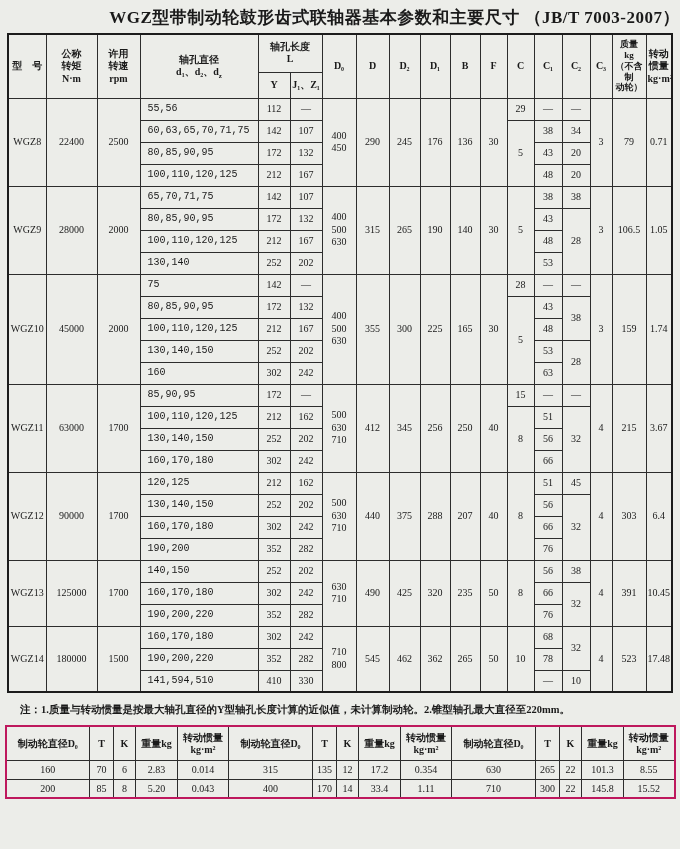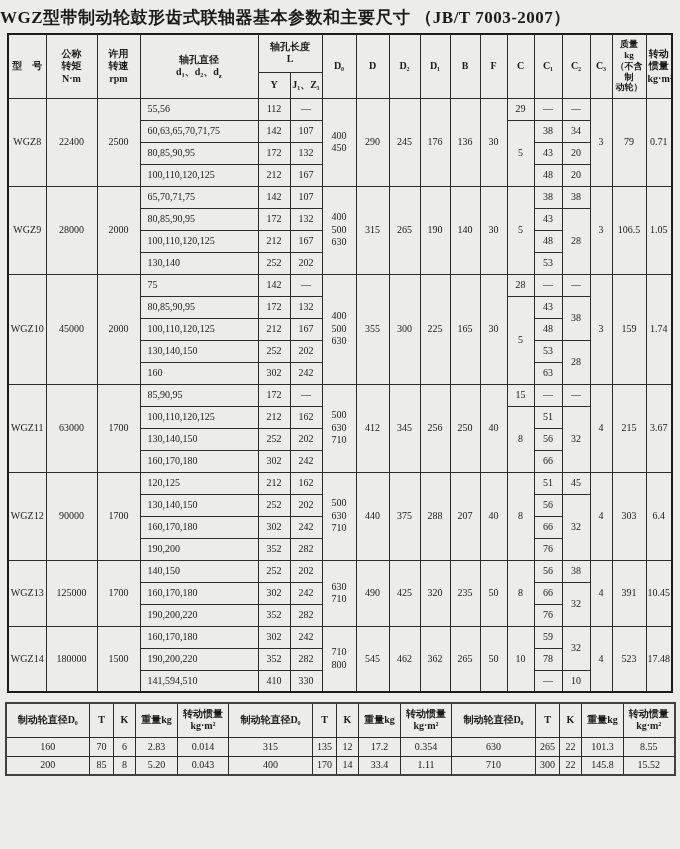--- a/index.html
+++ b/index.html
@@ -5,42 +5,42 @@
   * { box-sizing: border-box; }
   html,body { margin:0; padding:0; }
   body {
     width:680px; height:849px;
     background:#ecede9;
     font-family:"Liberation Serif","DejaVu Serif",serif;
     color:#1a1a1a;
     overflow:hidden;
   }
   .title {
-    font-size:17px; font-weight:bold; text-align:left;
+    font-size:17px; font-weight:bold; text-align:right;
     padding:6px 0 4px 0; letter-spacing:.5px;
   }
   table { border-collapse:collapse; table-layout:fixed; margin:0 auto; }
   .main-table { width:664px; border:2px solid #1c1c1c; }
   .main-table th, .main-table td {
     border:1px solid #2d2d2d; text-align:center;
     font-size:10px; line-height:1.25; padding:0 1px; overflow:hidden;
   }
   .main-table thead th { font-weight:bold; font-size:10px; }
   .main-table thead tr.h1 { height:38px; }
   .main-table thead tr.h2 { height:26px; }
   .main-table tbody tr { height:22px; }
-  .main-table td.bore { text-align:left; padding-left:7px; }
+  .main-table td.bore { text-align:left; padding-left:7px;font-family:Liberation Mono, monospace; }
   .main-table th.small { font-size:9px; line-height:1.2; }
   sub { font-size:7px; line-height:0; }
   .notes {
     font-weight:bold; font-size:10.5px; line-height:1.55;
     margin:9px 8px 7px 20px; white-space:nowrap;
   }
   .notes .l2 { margin-left:34px; }
-  .brake-table { width:543px; border:2px solid #404040; }
+  .brake-table { width:543px; border:2px solid #be185d; }
   .brake-table th, .brake-table td {
     border:1px solid #2d2d2d; text-align:center;
     font-size:10px; line-height:1.2; padding:0 1px; overflow:hidden;
   }
   .brake-table thead tr { height:34px; }
   .brake-table tbody tr { height:19px; }
 </style>
 </head>
 <body style="background: rgb(236, 237, 233);">
 
@@ -340,21 +340,21 @@
         <td class="bore">160,170,180</td>
         <td>302</td>
         <td>242</td>
         <td rowspan="3">710<br>800</td>
         <td rowspan="3">545</td>
         <td rowspan="3">462</td>
         <td rowspan="3">362</td>
         <td rowspan="3">265</td>
         <td rowspan="3">50</td>
         <td rowspan="3">10</td>
-        <td>59</td>
+        <td>68</td>
         <td rowspan="2">32</td>
         <td rowspan="3">4</td>
         <td rowspan="3">523</td>
         <td rowspan="3">17.48</td>
       </tr>
       <tr>
         <td class="bore">190,200,220</td>
         <td>352</td>
         <td>282</td>
         <td>78</td>
@@ -363,20 +363,21 @@
         <td class="bore">141,594,510</td>
         <td>410</td>
         <td>330</td>
         <td>—</td>
         <td>10</td>
       </tr>
     </tbody>
 </table>
 
 <div class="notes">
+  <div class="l1">注：1.质量与转动惯量是按最大轴孔直径的Y型轴孔长度计算的近似值，未计算制动轮。2.锥型轴孔最大直径至220mm。</div>
 </div>
 
 <table class="brake-table">
   <colgroup>
     <col style="width:84px">
       <col style="width:24px">
       <col style="width:22px">
       <col style="width:42px">
       <col style="width:51px">
     <col style="width:84px">

